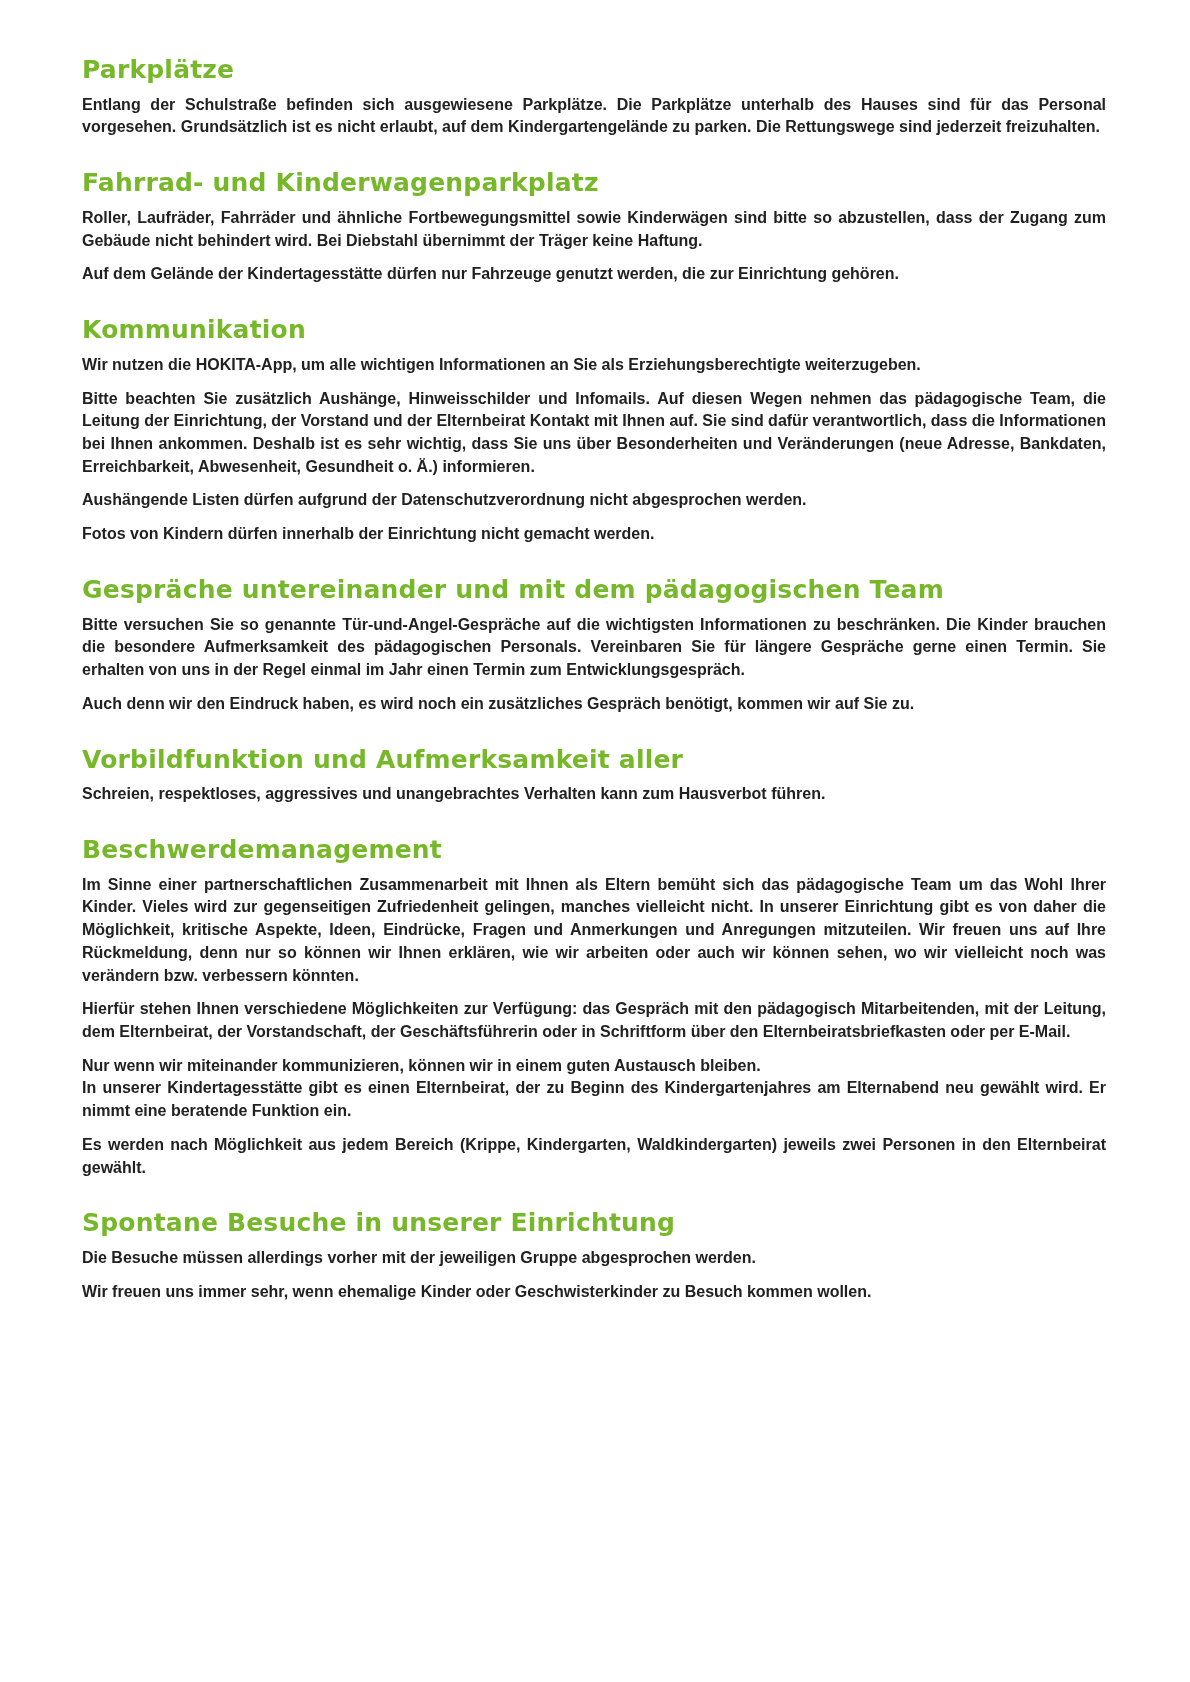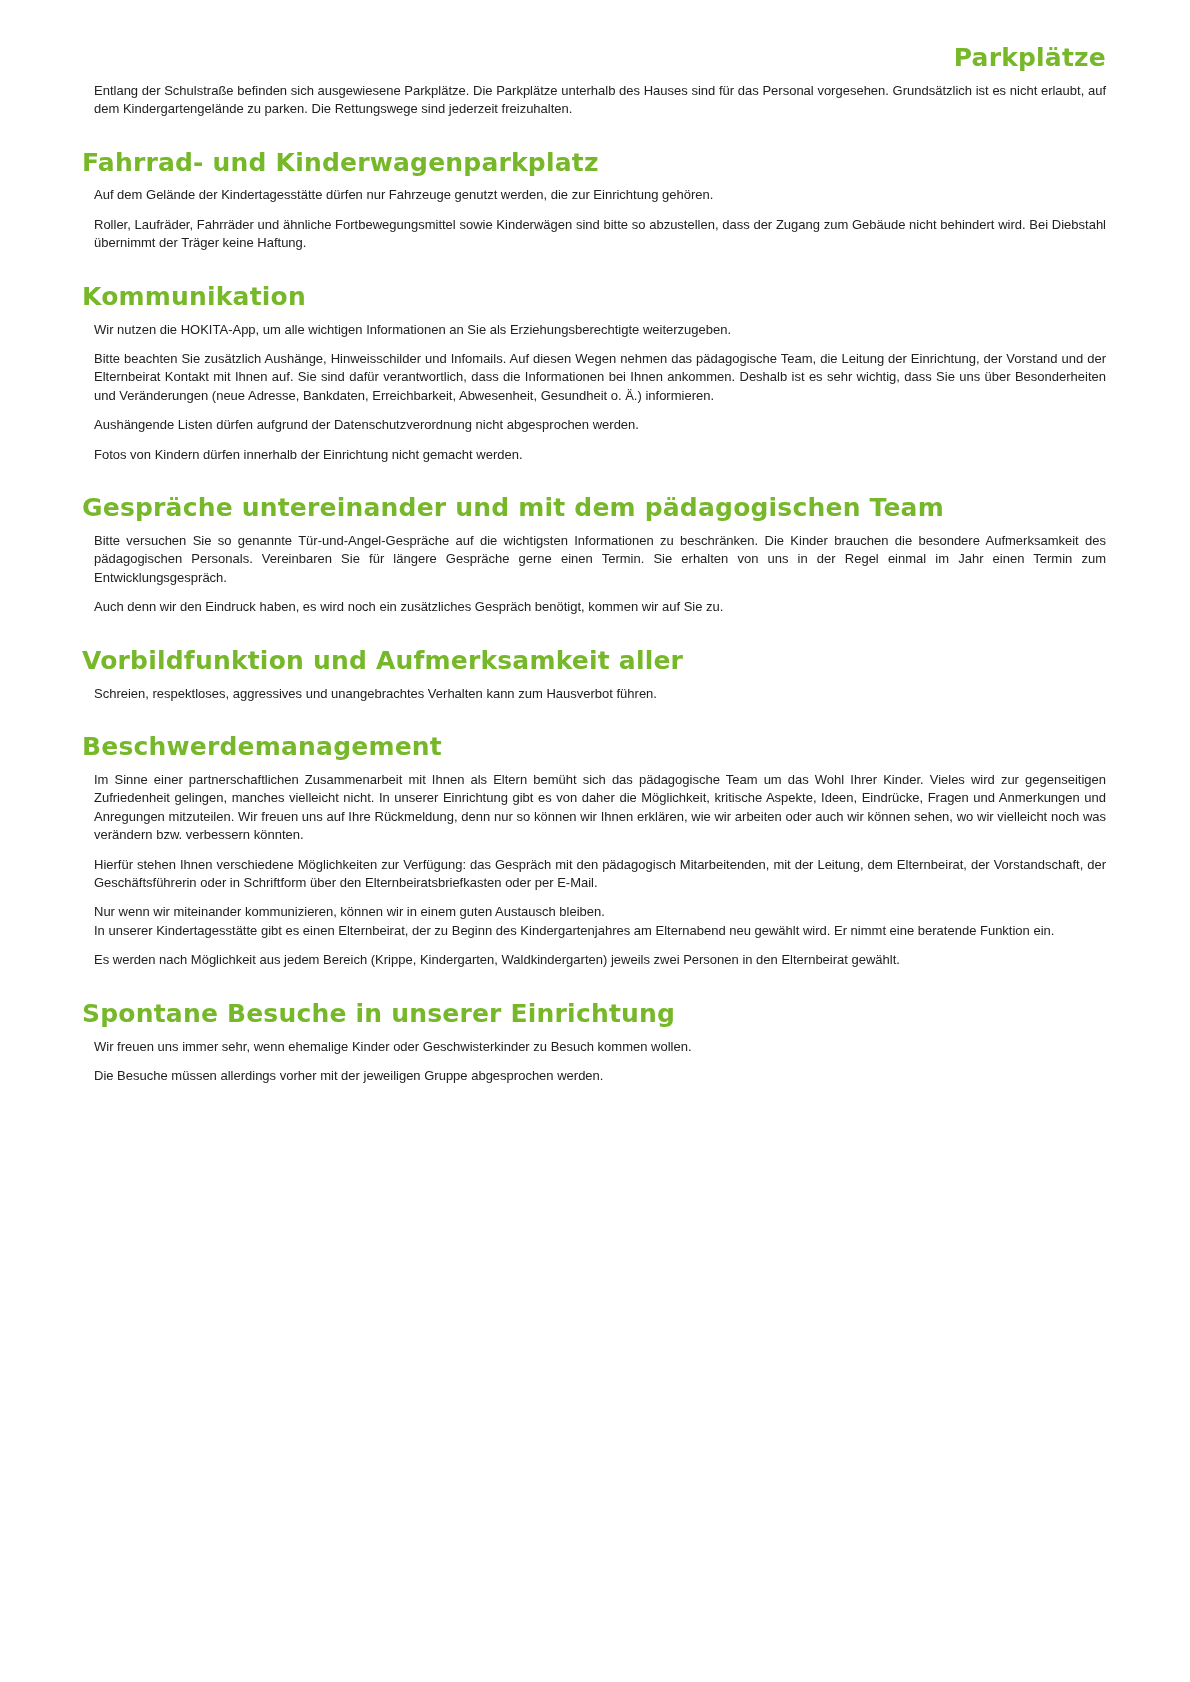--- a/index.html
+++ b/index.html
@@ -20,49 +20,49 @@
   h2 {
     font-family: "DejaVu Sans", "Liberation Sans", sans-serif;
     color: #76b82a;
     font-size: 25px;
     font-weight: 700;
     letter-spacing: 0.2px;
     margin: 30px 0 9px 0;
     line-height: 1.15;
   }
   section:first-child h2 {
-    margin-top: 0;
-    text-align: right;
+    margin-top: 12px;
   }
   p {
-    font-size: 13px;
+    font-size: 16px;
     line-height: 1.42;
-    margin: 0 0 11px 12px;
+    margin: 0 0 11px 0;
     text-align: justify;
     hyphens: auto;
+    font-weight: bold;
     -webkit-hyphens: auto;
   }
   p:last-child {
     margin-bottom: 0;
   }
 </style>
 </head>
 <body>
 
 <div class="page">
 
   <section>
     <h2>Parkplätze</h2>
     <p>Entlang der Schulstraße befinden sich ausgewiesene Parkplätze. Die Parkplätze unterhalb des Hauses sind für das Personal vorgesehen. Grundsätzlich ist es nicht erlaubt, auf dem Kindergartengelände zu parken. Die Rettungswege sind jederzeit freizuhalten.</p>
   </section>
 
   <section>
     <h2>Fahrrad- und Kinderwagenparkplatz</h2>
+    <p>Roller, Laufräder, Fahrräder und ähnliche Fortbewegungsmittel sowie Kinderwägen sind bitte so abzustellen, dass der Zugang zum Gebäude nicht behindert wird. Bei Diebstahl übernimmt der Träger keine Haftung.</p>
     <p>Auf dem Gelände der Kindertagesstätte dürfen nur Fahrzeuge genutzt werden, die zur Einrichtung gehören.</p>
-    <p>Roller, Laufräder, Fahrräder und ähnliche Fortbewegungsmittel sowie Kinderwägen sind bitte so abzustellen, dass der Zugang zum Gebäude nicht behindert wird. Bei Diebstahl übernimmt der Träger keine Haftung.</p>
   </section>
 
   <section>
     <h2>Kommunikation</h2>
     <p>Wir nutzen die HOKITA-App, um alle wichtigen Informationen an Sie als Erziehungsberechtigte weiterzugeben.</p>
     <p>Bitte beachten Sie zusätzlich Aushänge, Hinweisschilder und Infomails. Auf diesen Wegen nehmen das pädagogische Team, die Leitung der Einrichtung, der Vorstand und der Elternbeirat Kontakt mit Ihnen auf. Sie sind dafür verantwortlich, dass die Informationen bei Ihnen ankommen. Deshalb ist es sehr wichtig, dass Sie uns über Besonderheiten und Veränderungen (neue Adresse, Bankdaten, Erreichbarkeit, Abwesenheit, Gesundheit o. Ä.) informieren.</p>
     <p>Aushängende Listen dürfen aufgrund der Datenschutzverordnung nicht abgesprochen werden.</p>
     <p>Fotos von Kindern dürfen innerhalb der Einrichtung nicht gemacht werden.</p>
   </section>
 
@@ -84,17 +84,17 @@
     <p>Nur wenn wir miteinander kommunizieren, können wir in einem guten Austausch bleiben.</p>
   </section>
 
   <section>
     <p>In unserer Kindertagesstätte gibt es einen Elternbeirat, der zu Beginn des Kindergartenjahres am Elternabend neu gewählt wird. Er nimmt eine beratende Funktion ein.</p>
     <p>Es werden nach Möglichkeit aus jedem Bereich (Krippe, Kindergarten, Waldkindergarten) jeweils zwei Personen in den Elternbeirat gewählt.</p>
   </section>
 
   <section>
     <h2>Spontane Besuche in unserer Einrichtung</h2>
+    <p>Die Besuche müssen allerdings vorher mit der jeweiligen Gruppe abgesprochen werden.</p>
     <p>Wir freuen uns immer sehr, wenn ehemalige Kinder oder Geschwisterkinder zu Besuch kommen wollen.</p>
-    <p>Die Besuche müssen allerdings vorher mit der jeweiligen Gruppe abgesprochen werden.</p>
   </section>
 
 </div>
 
 </body></html>

